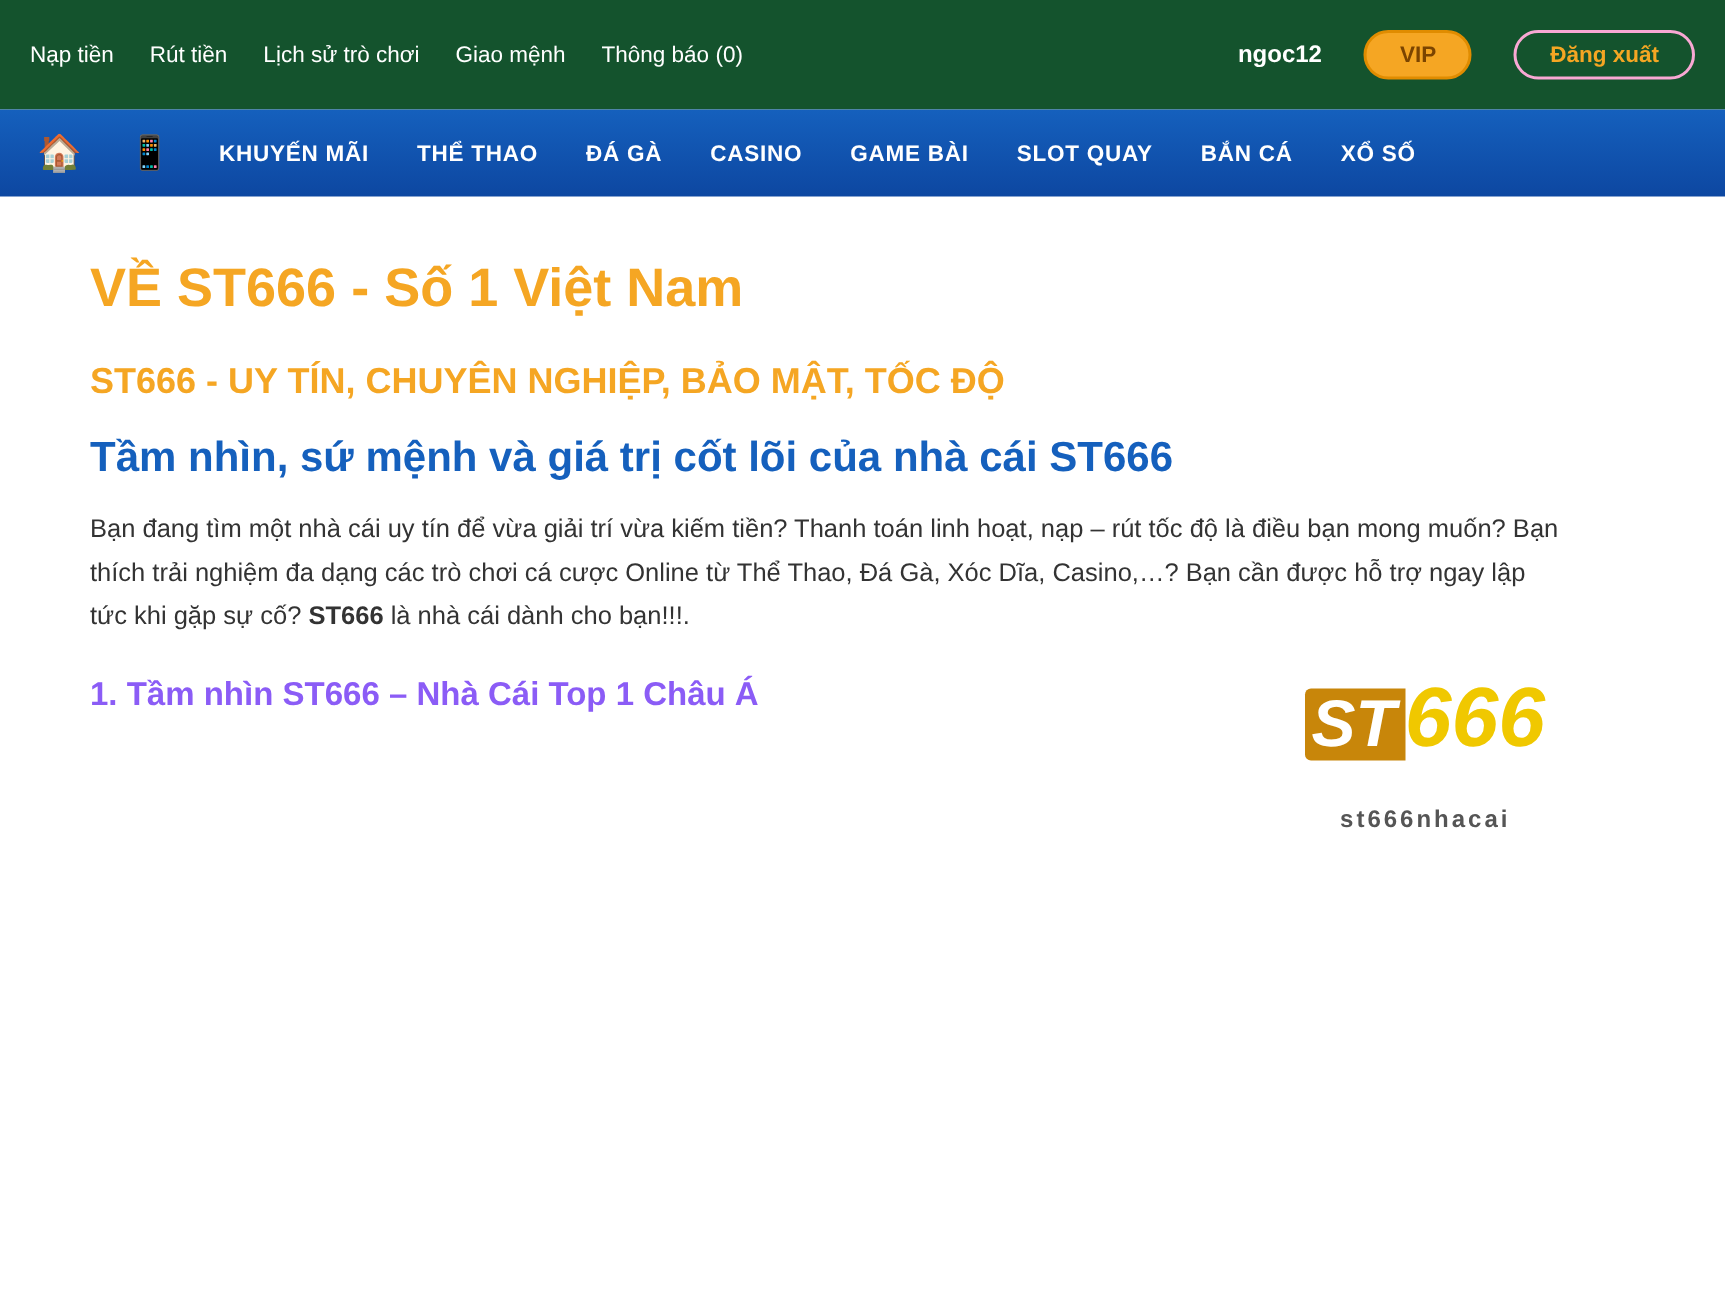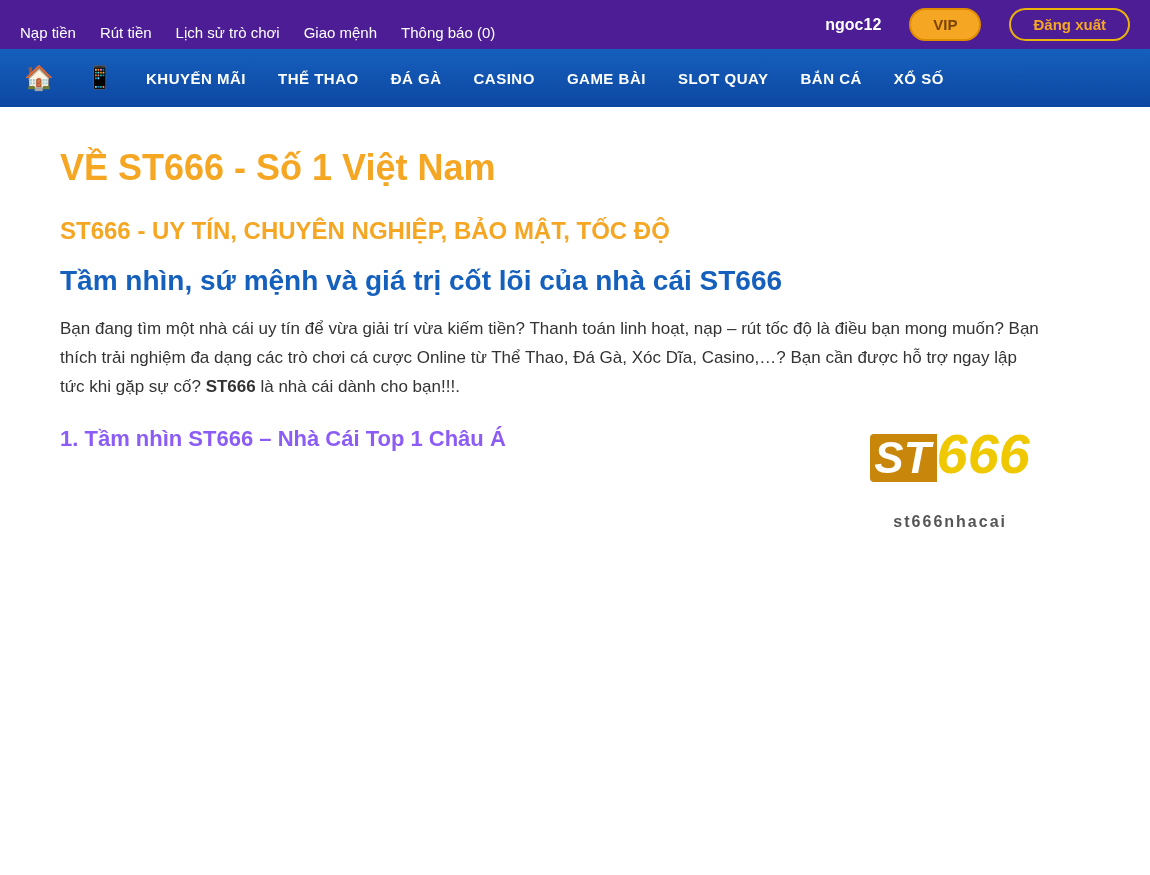--- a/index.html
+++ b/index.html
@@ -1,24 +1,24 @@
 <!DOCTYPE html>
 <html><head>
   <meta charset="utf-8">
   <style>
     * { margin: 0; padding: 0; box-sizing: border-box; }
     body { font-family: Arial, sans-serif; background: #fff; width: 1150px; }
 
     
     .top-bar {
-      background: #4c1d95;
-      color: #fff;
-      padding: 8px 20px;
-      display: flex;
-      align-items: flex-end;
+      background: #14532d;
+      color: #fff;
+      padding: 20px 20px;
+      display: flex;
+      align-items: center;
       justify-content: space-between;
     }
     .top-bar-left {
       display: flex;
       flex-wrap: wrap;
       gap: 8px 24px;
     }
     .top-bar-link {
       color: #fff;
       font-size: 15px;
@@ -41,21 +41,21 @@
       border: 2px solid #e08c00;
       border-radius: 20px;
       padding: 6px 22px;
       font-size: 15px;
       font-weight: bold;
       cursor: pointer;
     }
     .logout-btn {
       background: transparent;
       color: #f5a623;
-      border: 2px solid #eab308;
+      border: 2px solid #f9a8d4;
       border-radius: 20px;
       padding: 6px 22px;
       font-size: 15px;
       font-weight: bold;
       cursor: pointer;
     }
 
     
     .nav-bar {
       background: linear-gradient(180deg, #1560bd 0%, #0d47a1 100%);

